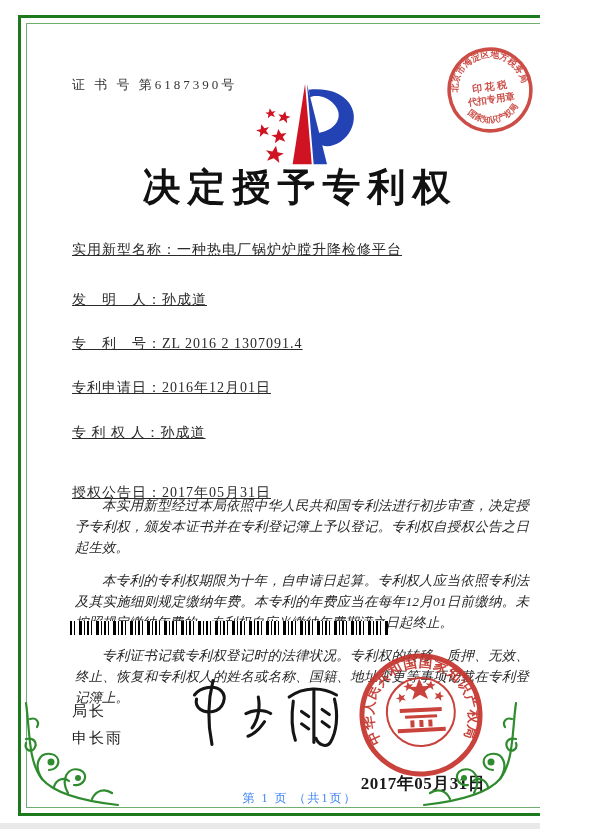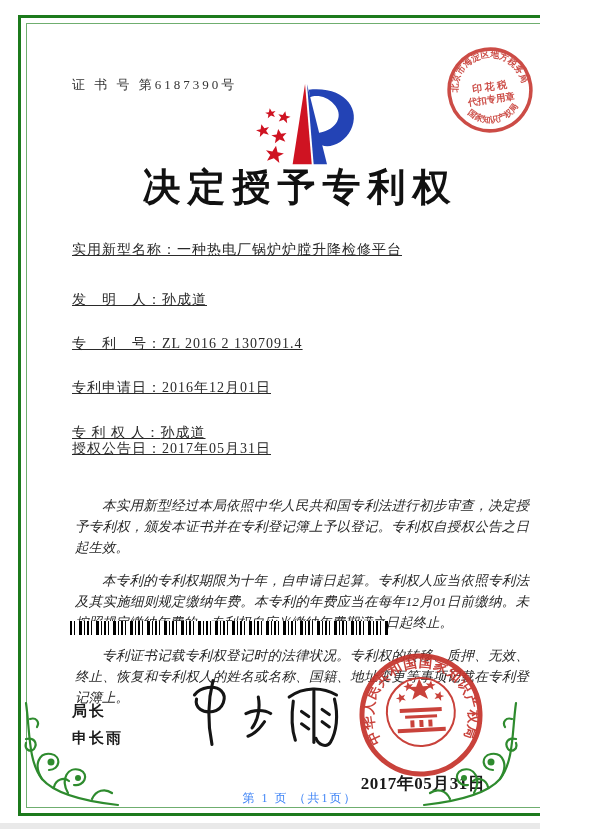--- a/index.html
+++ b/index.html
@@ -16,35 +16,35 @@
 
   .cert-no{position:absolute;left:72px;top:76px;font-size:13px;letter-spacing:3px;color:#333;}
 
   .logo{position:absolute;left:246px;top:82px;width:120px;height:86px;}
 
   .title{position:absolute;left:0;top:162px;width:600px;text-align:center;
     font-size:38px;font-weight:bold;letter-spacing:7px;color:#111;}
 
   .fields{position:absolute;left:72px;top:0;width:460px;}
   .field-row{position:absolute;left:0;font-size:14px;letter-spacing:1px;white-space:nowrap;color:#2a2a2a;text-decoration:underline;}
-  .f0{top:241px}.f1{top:291px}.f2{top:335px}.f3{top:379px}.f4{top:424px}.f5{top:440px}
+  .f0{top:241px}.f1{top:291px}.f2{top:335px}.f3{top:379px}.f4{top:424px}.f5{top:484px}
 
   .paragraphs{position:absolute;left:63px;top:483px;width:478px;
     font-size:13.5px;line-height:21px;font-style:italic;color:#272727;text-align:justify;}
   .paragraphs p{margin:12px;text-indent:2em;}
 
   .barcode{position:absolute;left:70px;top:621px;width:318px;height:14px;
     background:repeating-linear-gradient(90deg,
       #000 0,#000 2px,#fff 2px,#fff 4px,
       #000 4px,#000 5px,#fff 5px,#fff 9px,
       #000 9px,#000 12px,#fff 12px,#fff 14px,
       #000 14px,#000 15px,#fff 15px,#fff 17px);}
 
   .director{position:absolute;left:72px;top:697px;font-family:"Liberation Sans","DejaVu Sans",sans-serif;
-    font-size:15px;line-height:27px;color:#1d1d1d;letter-spacing:2px;font-weight:bold;}
+    font-size:15px;line-height:27px;color:#1d1d1d;letter-spacing:2px;}
 
   .signature{position:absolute;left:178px;top:674px;width:175px;height:78px;}
 
   .office-seal{position:absolute;left:356px;top:650px;width:130px;height:130px;transform:rotate(-3deg);opacity:.93;}
   .issue-date{position:absolute;left:350px;top:772px;width:146px;text-align:center;
     font-size:17px;font-weight:bold;color:#1a1a1a;letter-spacing:0.5px;}
 
   .tax-seal{position:absolute;left:446px;top:46px;width:88px;height:88px;transform:rotate(-8deg);opacity:.88;}
 
   .footer-page{position:absolute;left:0;top:790px;width:600px;text-align:center;

